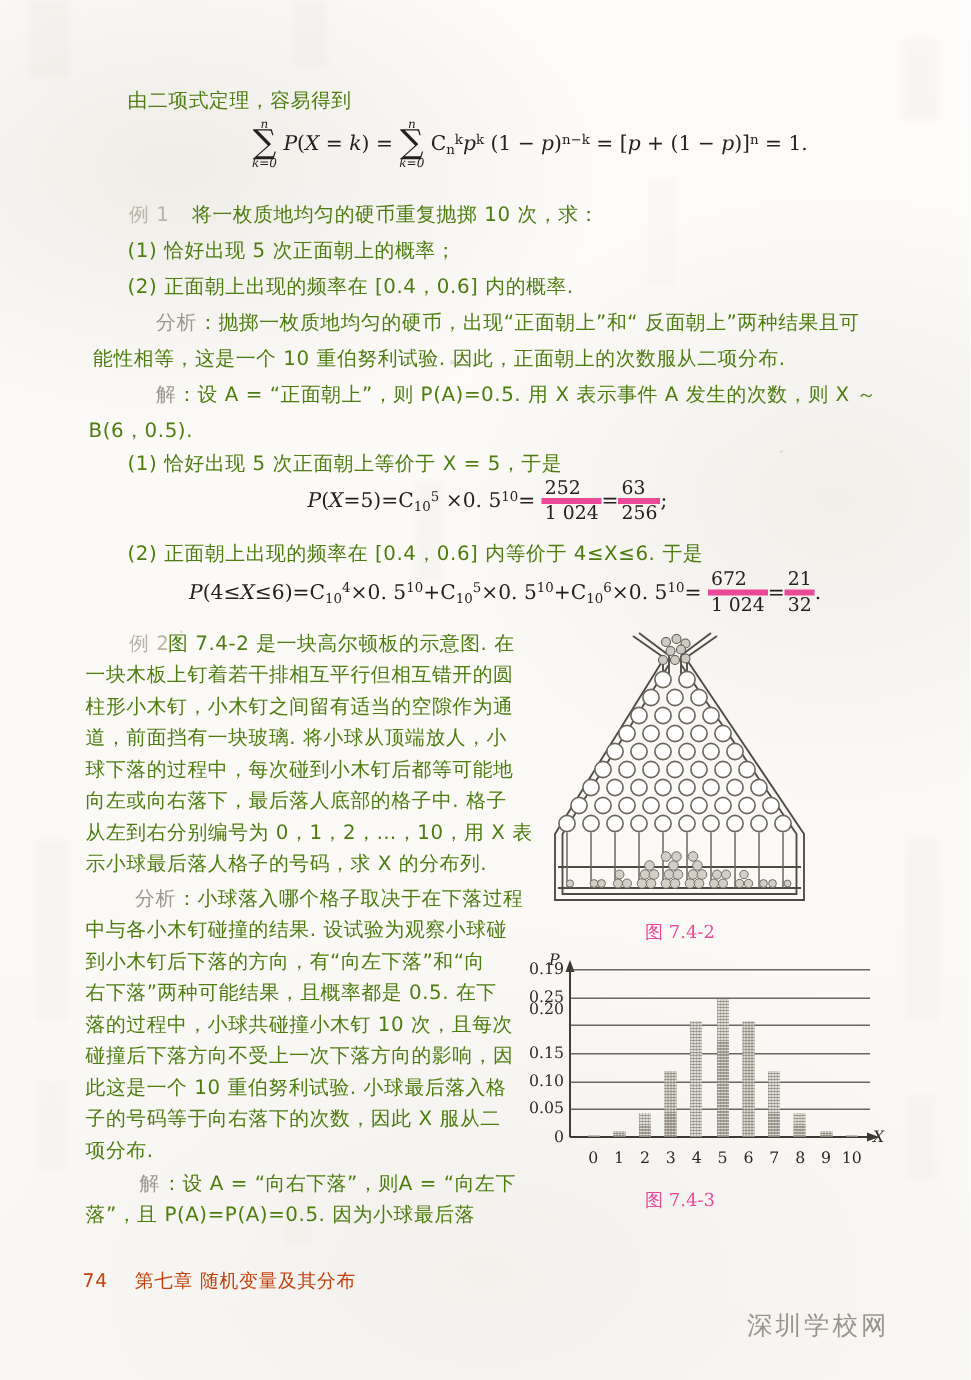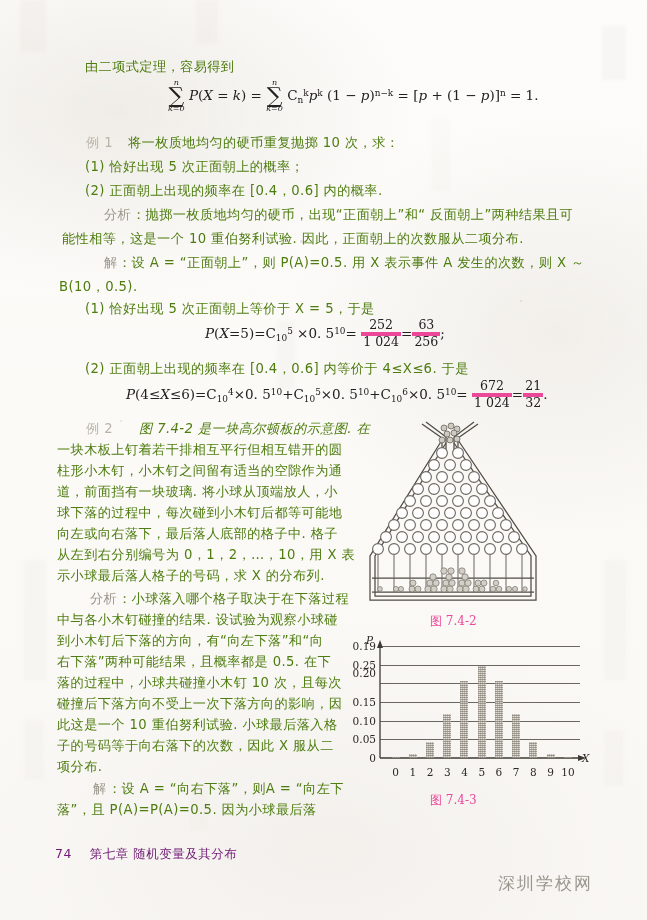--- a/index.html
+++ b/index.html
@@ -31,21 +31,21 @@
   .mathline{
     font-family:"DejaVu Serif","Liberation Serif",serif;
     font-size:13.5px;color:#232020;white-space:nowrap;position:absolute;
   }
   .italic{font-style:italic;}
   .faint{color:#9c968c;}
   .vfaint{color:#b9b3a8;}
   sub{font-size:.66em;vertical-align:-.28em;}
   sup{font-size:.66em;vertical-align:.5em;}
 
-  .frac{display:inline-block;vertical-align:middle;text-align:center;line-height:1.02;position:relative;top:-1px;font-size:.93em;}
+  .frac{display:inline-block;vertical-align:middle;text-align:left;line-height:1.02;position:relative;top:-1px;font-size:.93em;}
   .frac .num{display:block;padding:0 2px;}
   .frac .den{display:block;border-top:4px solid #ec4899;padding:0 2px;}
 
   .sigma{display:inline-block;vertical-align:middle;text-align:center;line-height:1;position:relative;top:-1px;}
   .sigma .lim{display:block;font-size:8px;font-style:italic;}
   .sigma .big{display:block;font-size:22px;line-height:.8;}
 
   
   #galton{position:absolute;left:356px;top:416px;width:224px;height:192px;}
   #galton svg{display:block;}
@@ -57,21 +57,21 @@
   .xtick{position:absolute;transform:translateX(-50%);}
   .gridline{position:absolute;height:1px;background:#4a463f;opacity:.82;}
   .bar{position:absolute;bottom:0;
        background:
          repeating-linear-gradient(0deg, rgba(120,114,104,.62) 0 1px, rgba(255,255,255,.15) 1px 2px),
          repeating-linear-gradient(90deg, rgba(138,132,122,.5) 0 1px, rgba(255,255,255,.2) 1px 2px),
          #cfcac1;
        opacity:.92;}
   .figcap{position:absolute;font-size:12px;font-family:"DejaVu Serif","Liberation Serif",serif;color:#ec4899;}
 
-  .footer{position:absolute;left:55px;top:846px;font-size:12.5px;color:#701a75;letter-spacing:.5px;}
+  .footer{position:absolute;left:55px;top:846px;font-size:12.5px;color:#c2410c;letter-spacing:.5px;}
   .watermark{position:absolute;left:498px;top:872px;font-size:17px;color:#8d8880;letter-spacing:2px;opacity:.88;}
 </style>
 </head>
 <body>
 
 <div id="page"></div>
 
 <div class="band" style="left:20px;top:0px;width:26px;height:52px;opacity:.5;"></div>
 <div class="band" style="left:196px;top:0px;width:22px;height:44px;opacity:.45;"></div>
 <div class="band" style="left:602px;top:26px;width:24px;height:54px;opacity:.5;"></div>
@@ -100,38 +100,38 @@
 <div class="txt body-line cn" style="left:128px;top:134px;text-align:right;">将一枚质地均匀的硬币重复抛掷 10 次，求：</div>
 <div class="txt body-line cn" style="left:85px;top:158px;">(1) 恰好出现 5 次正面朝上的概率；</div>
 <div class="txt body-line cn" style="left:85px;top:182px;">(2) 正面朝上出现的频率在 [0.4，0.6] 内的概率.</div>
 
 <div class="txt body-line cn faint" style="left:104px;top:206px;">分析</div>
 <div class="txt body-line cn" style="left:132px;top:206px;">：抛掷一枚质地均匀的硬币，出现“正面朝上”和“ 反面朝上”两种结果且可</div>
 <div class="txt body-line cn" style="left:62px;top:230px;">能性相等，这是一个 10 重伯努利试验. 因此，正面朝上的次数服从二项分布.</div>
 
 <div class="txt body-line cn faint" style="left:104px;top:254px;">解</div>
 <div class="txt body-line cn" style="left:118px;top:254px;">：设 A = “正面朝上”，则 P(A)=0.5. 用 X 表示事件 A 发生的次数，则 X ～</div>
-<div class="txt body-line cn" style="left:59px;top:278px;">B(10，0.5).</div>
+<div class="txt body-line cn" style="left:59px;top:278px;">B(6，0.5).</div>
 
 <div class="txt body-line cn" style="left:85px;top:300px;">(1) 恰好出现 5 次正面朝上等价于 X = 5，于是</div>
 
 <div class="mathline" style="left:205px;top:320px;">
   <span class="italic">P</span>(<span class="italic">X</span>=5)=C<sub>10</sub><sup>5</sup> ×0. 5<sup>10</sup>=
   <span class="frac"><span class="num">252</span><span class="den">1 024</span></span>=<span class="frac"><span class="num">63</span><span class="den">256</span></span>;
 </div>
 
 <div class="txt body-line cn" style="left:85px;top:360px;">(2) 正面朝上出现的频率在 [0.4，0.6] 内等价于 4≤X≤6. 于是</div>
 
 <div class="mathline" style="left:126px;top:381px;">
   <span class="italic">P</span>(4≤<span class="italic">X</span>≤6)=C<sub>10</sub><sup>4</sup>×0. 5<sup>10</sup>+C<sub>10</sub><sup>5</sup>×0. 5<sup>10</sup>+C<sub>10</sub><sup>6</sup>×0. 5<sup>10</sup>=
   <span class="frac"><span class="num">672</span><span class="den">1 024</span></span>=<span class="frac"><span class="num">21</span><span class="den">32</span></span>.
 </div>
 
 <div class="txt body-line cn vfaint" style="left:86px;top:420px;">例 2</div>
-<div class="txt body-line cn" style="left:139px;top:420px;font-style:italic;">图 7.4-2 是一块高尔顿板的示意图. 在</div>
+<div class="txt body-line cn" style="left:112px;top:420px;">图 7.4-2 是一块高尔顿板的示意图. 在</div>
 <div class="txt body-line cn" style="left:57px;top:441px;">一块木板上钉着若干排相互平行但相互错开的圆</div>
 <div class="txt body-line cn" style="left:57px;top:462px;">柱形小木钉，小木钉之间留有适当的空隙作为通</div>
 <div class="txt body-line cn" style="left:57px;top:483px;">道，前面挡有一块玻璃. 将小球从顶端放人，小</div>
 <div class="txt body-line cn" style="left:57px;top:504px;">球下落的过程中，每次碰到小木钉后都等可能地</div>
 <div class="txt body-line cn" style="left:57px;top:525px;">向左或向右落下，最后落人底部的格子中. 格子</div>
 <div class="txt body-line cn" style="left:57px;top:546px;">从左到右分别编号为 0，1，2，…，10，用 X 表</div>
 <div class="txt body-line cn" style="left:57px;top:567px;">示小球最后落人格子的号码，求 X 的分布列.</div>
 
 <div class="txt body-line cn faint" style="left:90px;top:590px;">分析</div>
 <div class="txt body-line cn" style="left:118px;top:590px;">：小球落入哪个格子取决于在下落过程</div>

